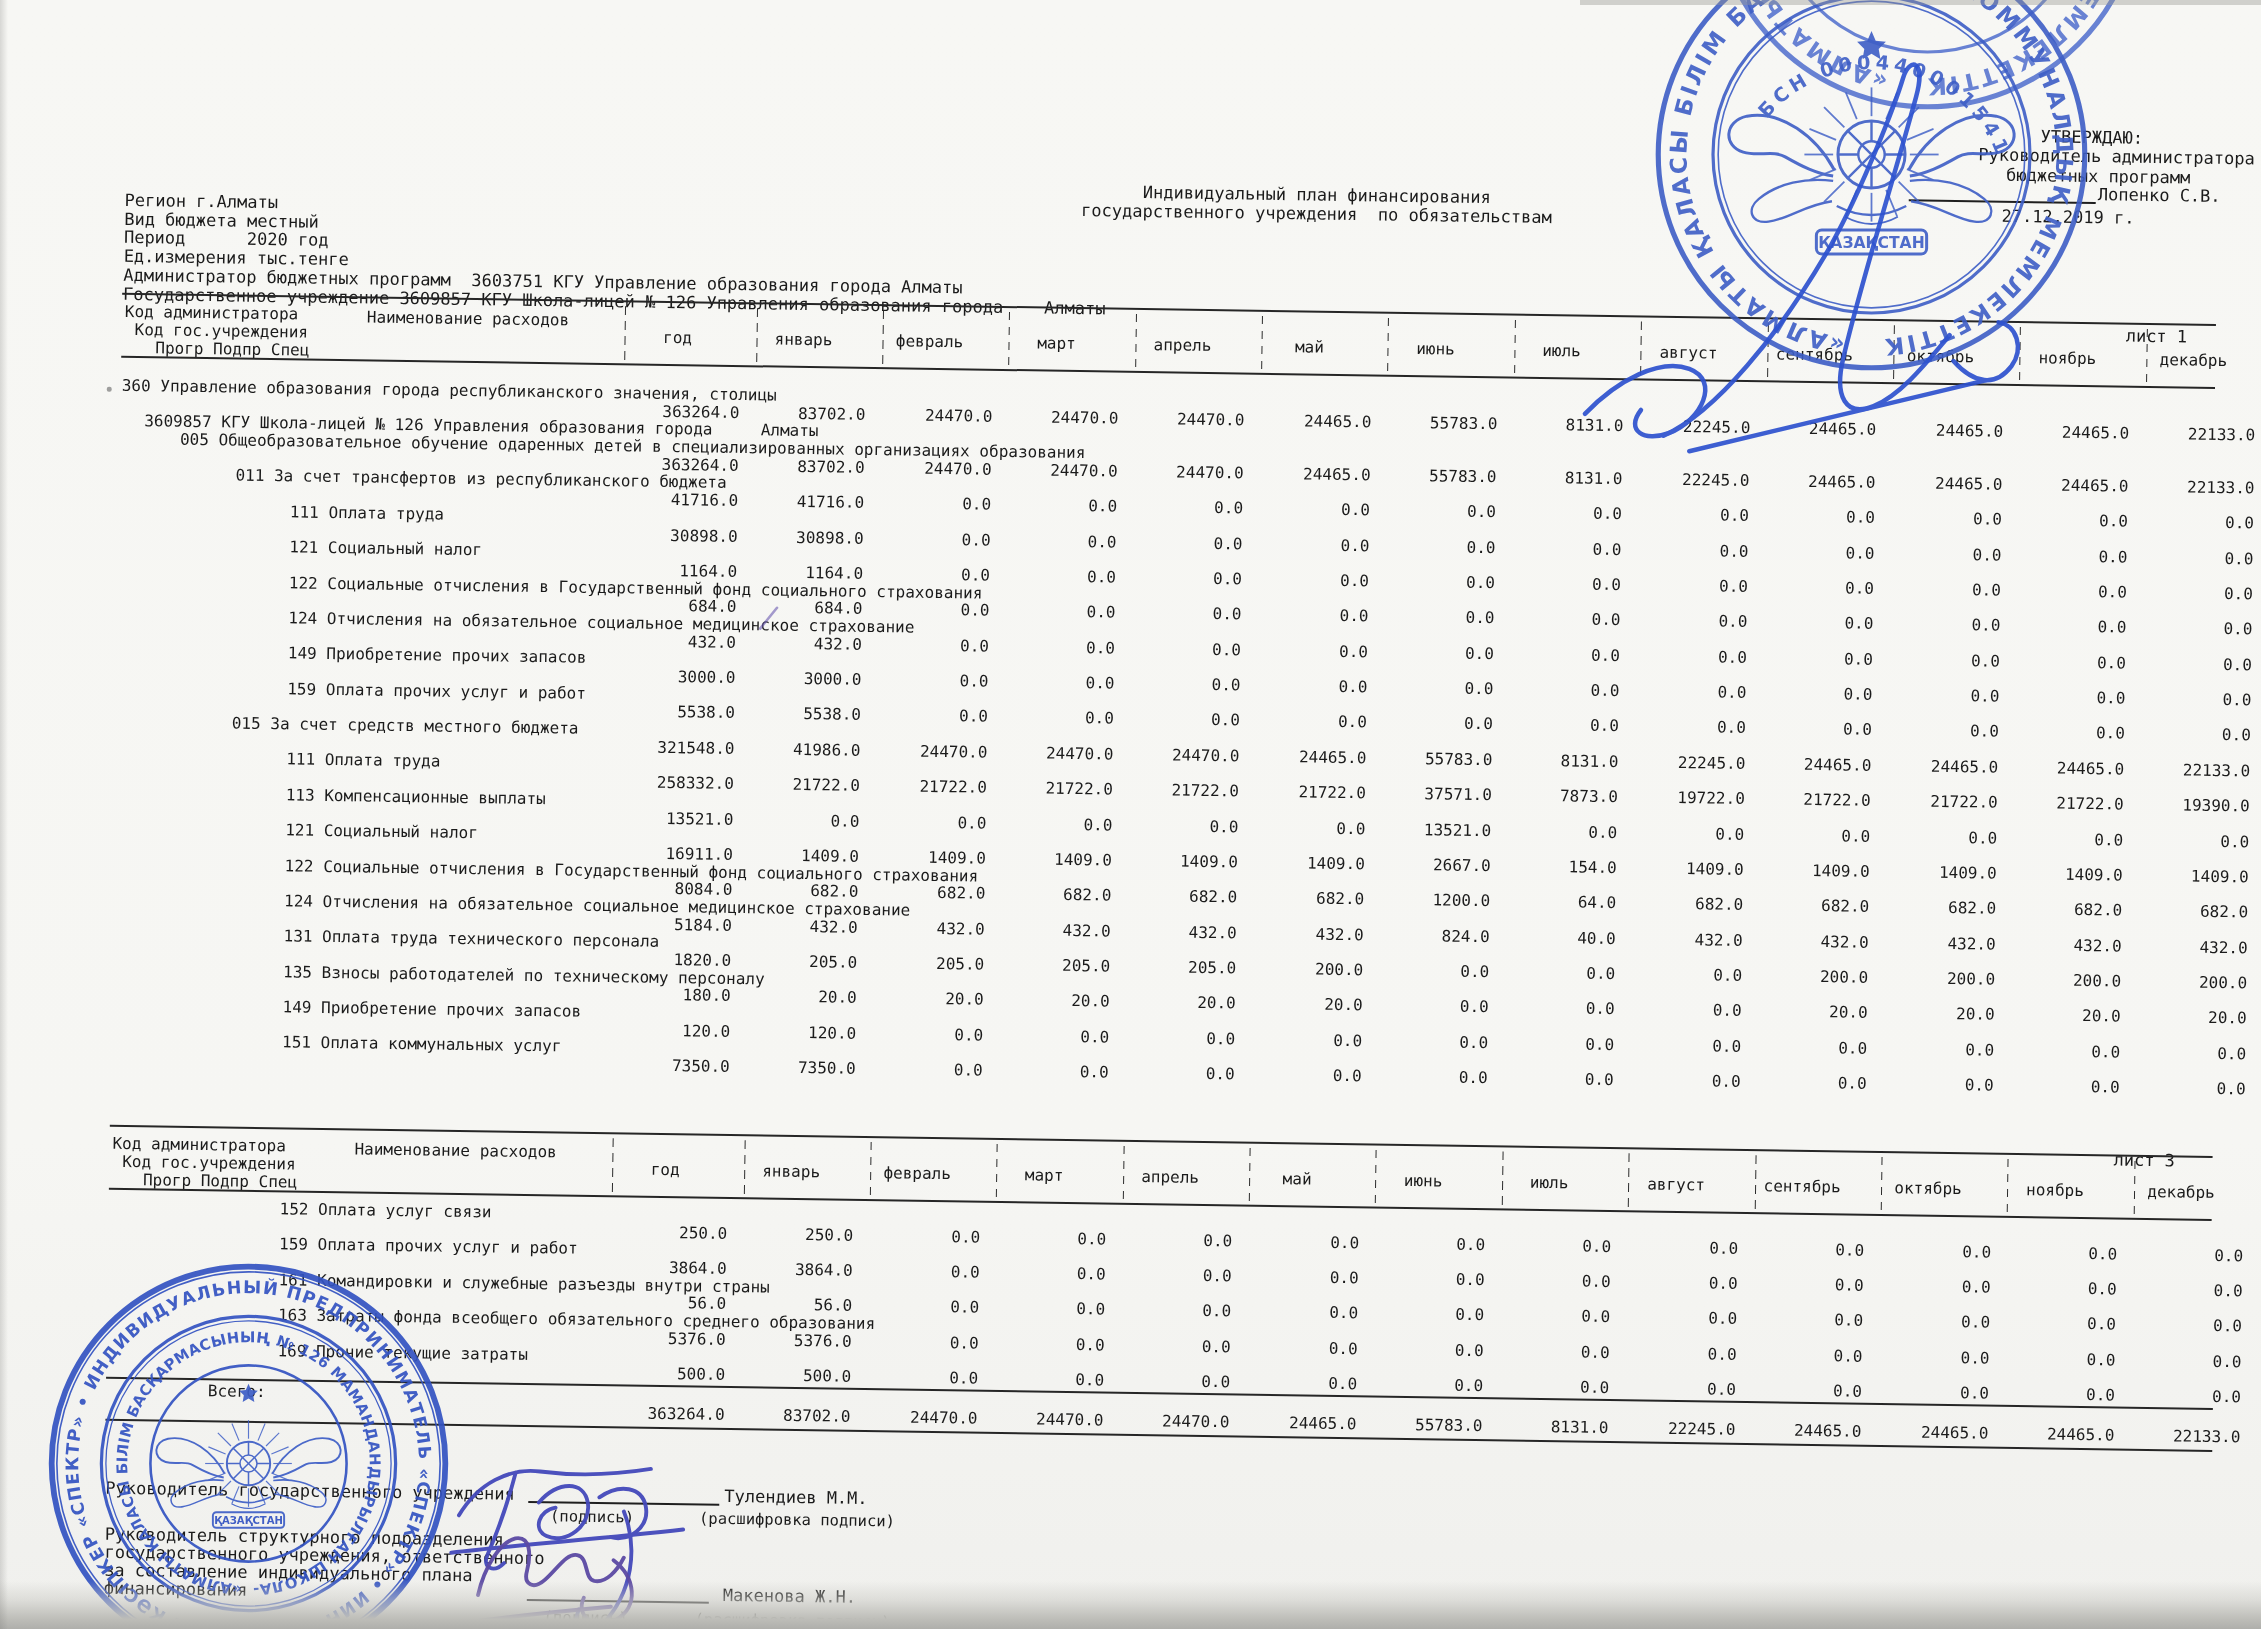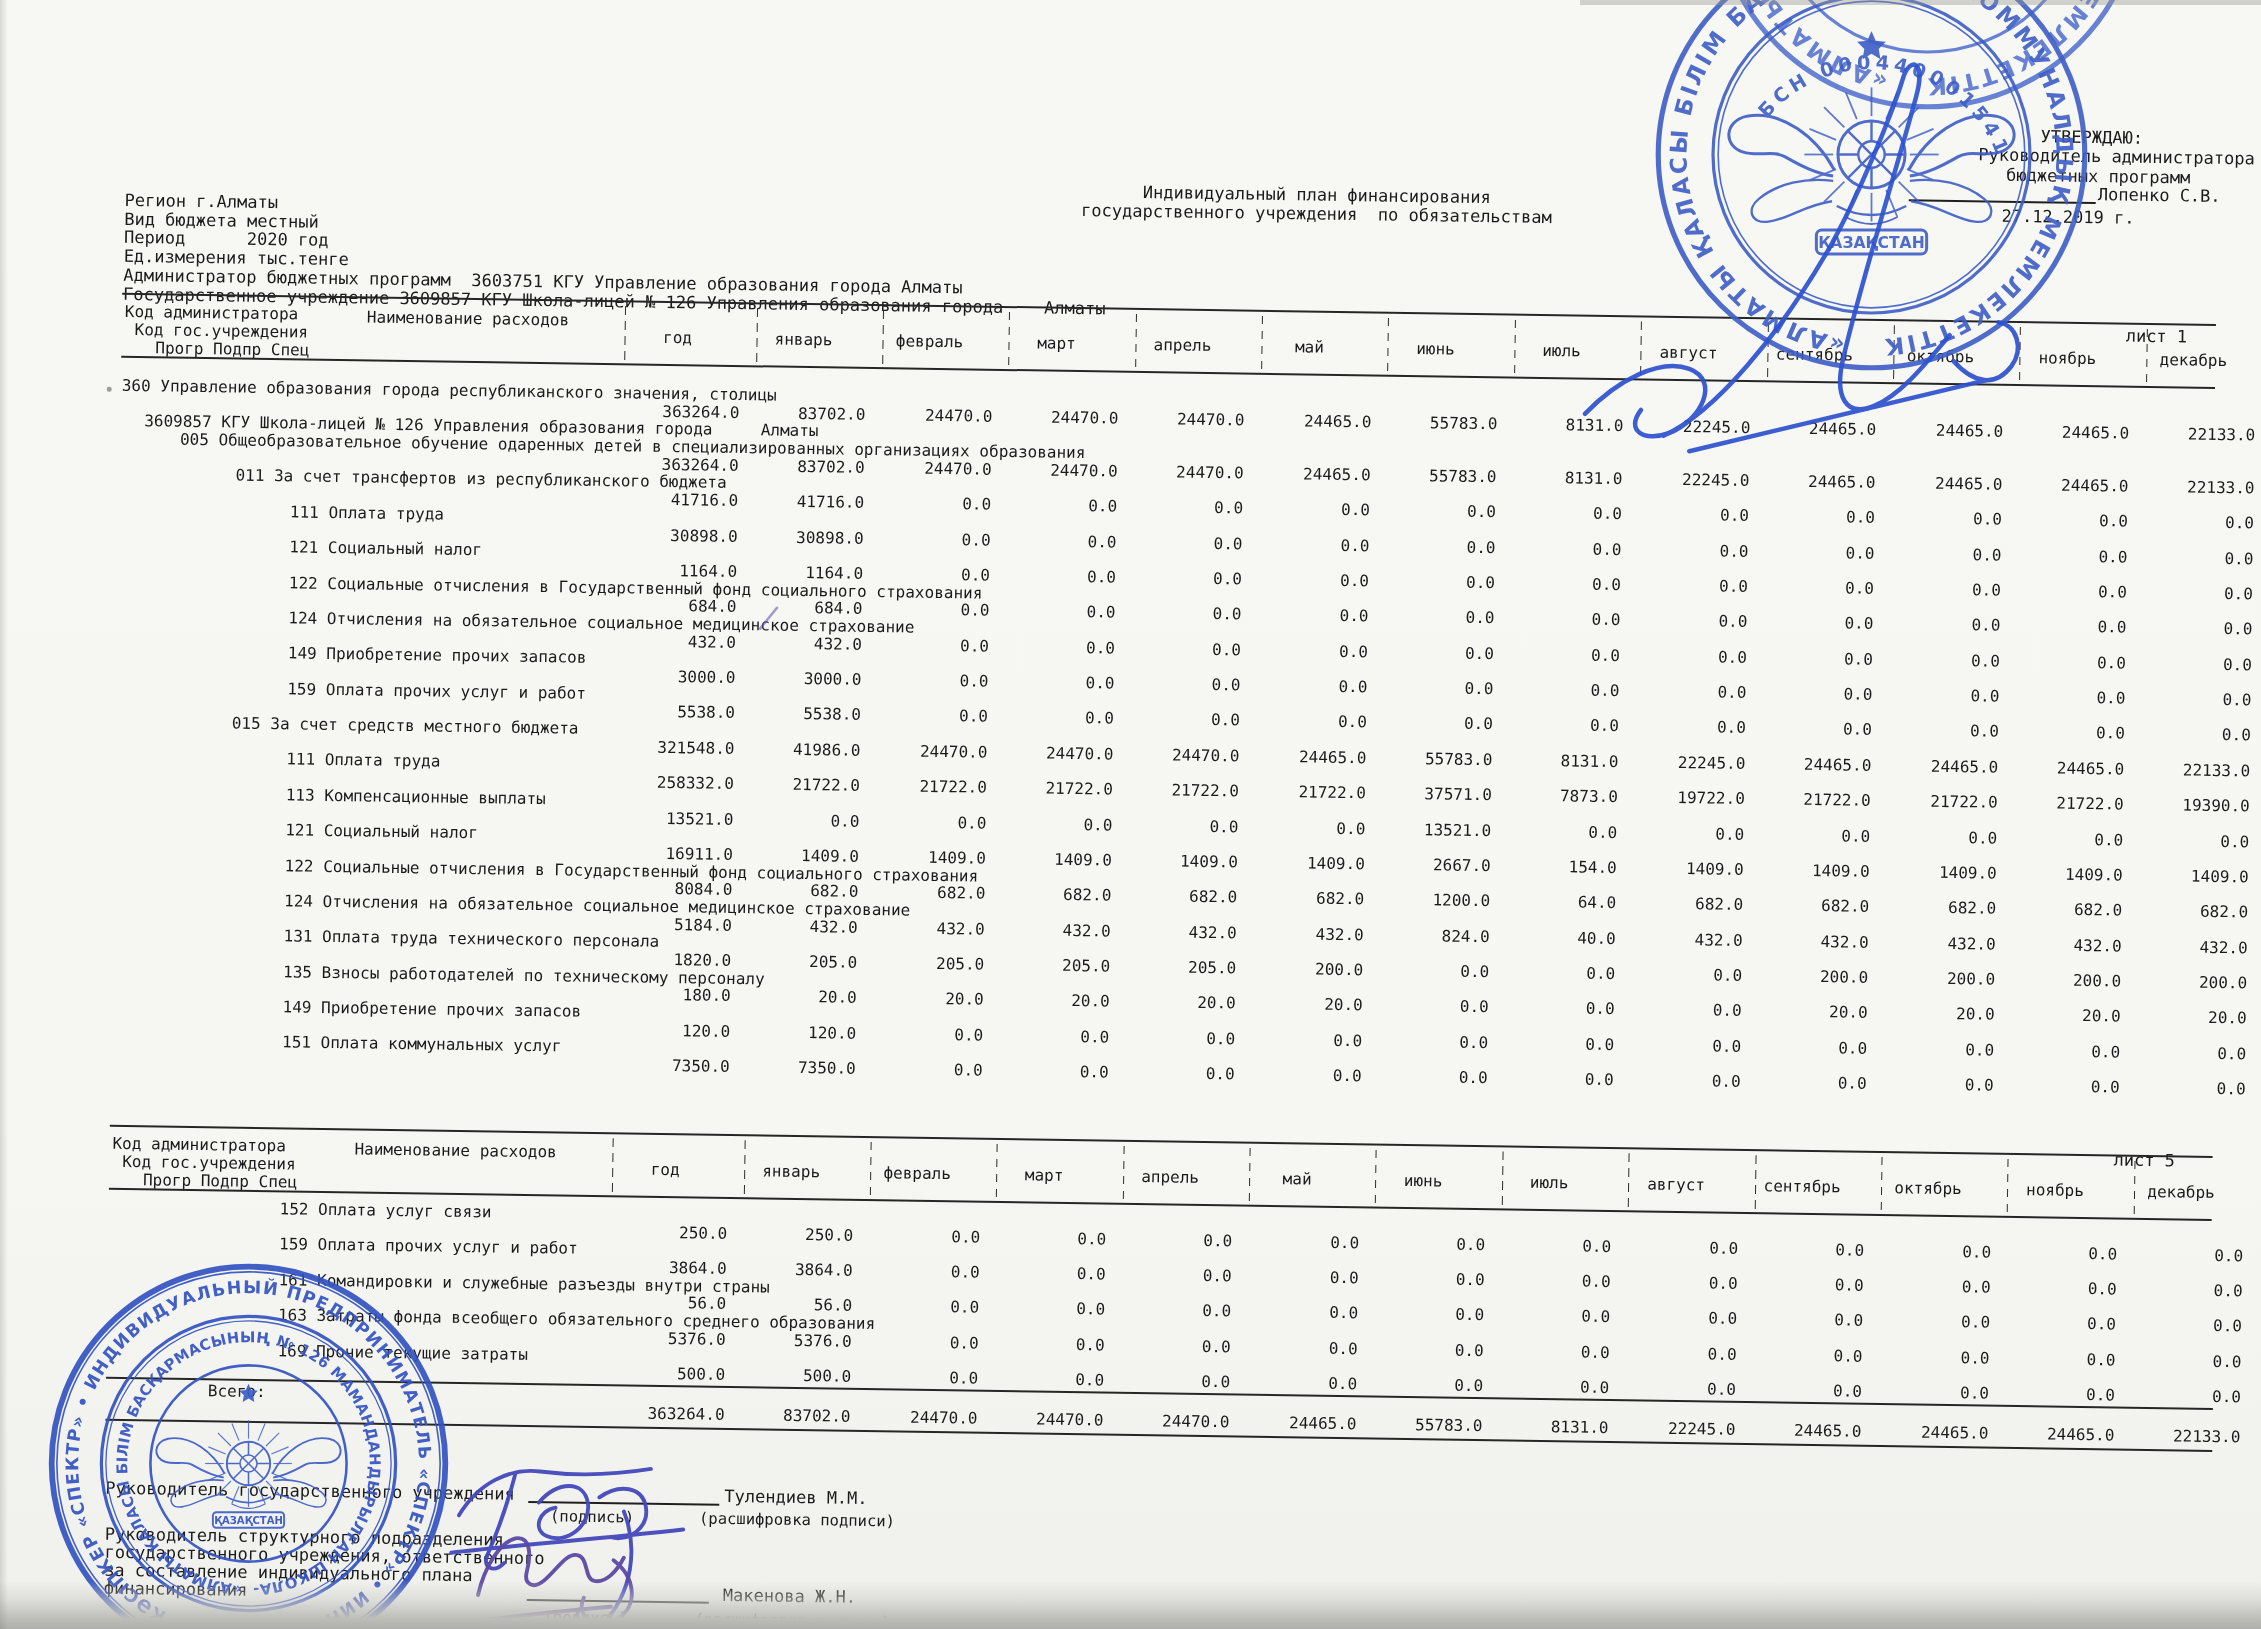--- a/index.html
+++ b/index.html
@@ -129,21 +129,21 @@
         <div class="line label" style="padding-left: 287px;">131 Оплата труда технического персонала</div>
         <div class="line values"><span class="val" style="left: 616px;">1820.0</span><span class="val" style="left: 742px;">205.0</span><span class="val" style="left: 869px;">205.0</span><span class="val" style="left: 995px;">205.0</span><span class="val" style="left: 1121px;">205.0</span><span class="val" style="left: 1248px;">200.0</span><span class="val" style="left: 1374px;">0.0</span><span class="val" style="left: 1500px;">0.0</span><span class="val" style="left: 1627px;">0.0</span><span class="val" style="left: 1753px;">200.0</span><span class="val" style="left: 1880px;">200.0</span><span class="val" style="left: 2006px;">200.0</span><span class="val" style="left: 2132px;">200.0</span></div>
         <div class="line label" style="padding-left: 287px;">135 Взносы работодателей по техническому персоналу</div>
         <div class="line values"><span class="val" style="left: 616px;">180.0</span><span class="val" style="left: 742px;">20.0</span><span class="val" style="left: 869px;">20.0</span><span class="val" style="left: 995px;">20.0</span><span class="val" style="left: 1121px;">20.0</span><span class="val" style="left: 1248px;">20.0</span><span class="val" style="left: 1374px;">0.0</span><span class="val" style="left: 1500px;">0.0</span><span class="val" style="left: 1627px;">0.0</span><span class="val" style="left: 1753px;">20.0</span><span class="val" style="left: 1880px;">20.0</span><span class="val" style="left: 2006px;">20.0</span><span class="val" style="left: 2132px;">20.0</span></div>
         <div class="line label" style="padding-left: 287px;">149 Приобретение прочих запасов</div>
         <div class="line values"><span class="val" style="left: 616px;">120.0</span><span class="val" style="left: 742px;">120.0</span><span class="val" style="left: 869px;">0.0</span><span class="val" style="left: 995px;">0.0</span><span class="val" style="left: 1121px;">0.0</span><span class="val" style="left: 1248px;">0.0</span><span class="val" style="left: 1374px;">0.0</span><span class="val" style="left: 1500px;">0.0</span><span class="val" style="left: 1627px;">0.0</span><span class="val" style="left: 1753px;">0.0</span><span class="val" style="left: 1880px;">0.0</span><span class="val" style="left: 2006px;">0.0</span><span class="val" style="left: 2132px;">0.0</span></div>
         <div class="line label" style="padding-left: 287px;">151 Оплата коммунальных услуг</div>
         <div class="line values"><span class="val" style="left: 616px;">7350.0</span><span class="val" style="left: 742px;">7350.0</span><span class="val" style="left: 869px;">0.0</span><span class="val" style="left: 995px;">0.0</span><span class="val" style="left: 1121px;">0.0</span><span class="val" style="left: 1248px;">0.0</span><span class="val" style="left: 1374px;">0.0</span><span class="val" style="left: 1500px;">0.0</span><span class="val" style="left: 1627px;">0.0</span><span class="val" style="left: 1753px;">0.0</span><span class="val" style="left: 1880px;">0.0</span><span class="val" style="left: 2006px;">0.0</span><span class="val" style="left: 2132px;">0.0</span></div>
       </div>
 
-    <div class="sheet-label" style="left:2120px;top:1120px;">лист 5</div>
+    <div class="sheet-label" style="left:2120px;top:1120px;">лист 3</div>
     <div class="rule" style="left:116px;top:1125px;width:2103px;"></div>
     <div id="header2">
         <div class="hline" style="left: 119px; top: 1134px;">Код администратора</div>
         <div class="hline" style="left: 129px; top: 1152px;">Код гос.учреждения</div>
         <div class="hline" style="left: 150px; top: 1170px;">Прогр Подпр Спец</div>
         <div class="hline" style="left: 361px; top: 1136px;">Наименование расходов</div>
         <div class="mcell" style="left: 609px; top: 1152px;">год</div>
         <div class="mcell" style="left: 735px; top: 1152px;">январь</div>
         <div class="mcell" style="left: 861px; top: 1152px;">февраль</div>
         <div class="mcell" style="left: 988px; top: 1152px;">март</div>

